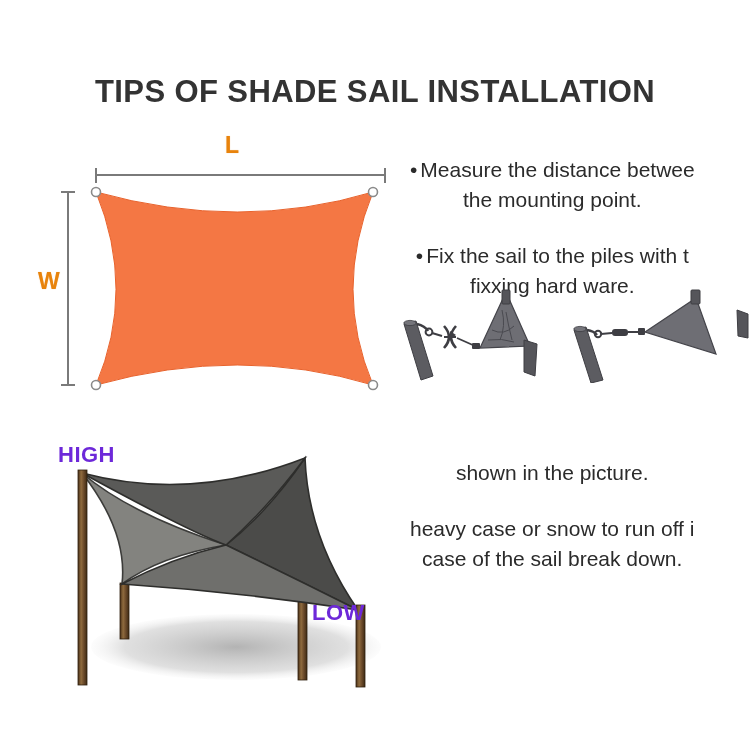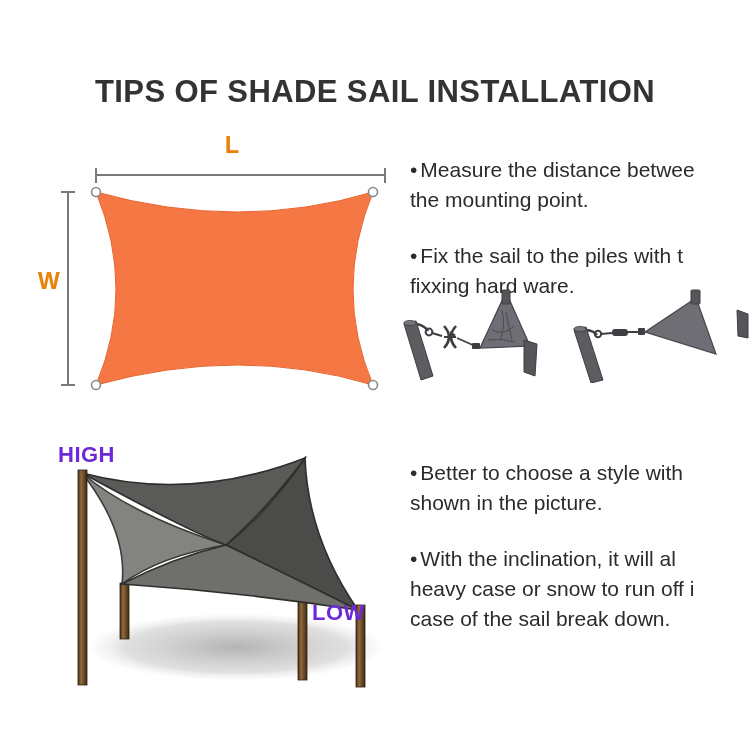--- a/index.html
+++ b/index.html
@@ -36,21 +36,21 @@
 
   
   .tips-block {
     position: absolute;
     font-family: "Liberation Sans", sans-serif;
     font-size: 21px;
     line-height: 30px;
     color: #2b2b2b;
     white-space: nowrap;
   }
-  .tip-para { margin: 0 0 26px 0; }
+  .tip-para { margin: 0 0 26px 0; text-align: center; }
   .tip-para:last-child { margin-bottom: 0; }
   .tip-line { display: block; }
   .bullet-dot { margin-right: 3px; }
 
   
   .dim-label {
     position: absolute;
     font-family: "Liberation Sans", sans-serif;
     font-weight: bold;
     font-size: 23px;
@@ -237,23 +237,21 @@
       <g>
         <rect x="316" y="165" width="9" height="82" fill="url(#postGrad)" stroke="#2f1f0e" stroke-width="0.8"></rect>
       </g>
     </svg>
     <div class="hl-label" style="left:18px; top:2px;">HIGH</div>
     <div class="hl-label" style="left:272px; top:160px;">LOW</div>
   </div>
 
   <div class="tips-block" style="left:410px; top:458px;">
     <div class="tip-para">
-      <span class="tip-line"><span class="bullet-dot">•</span><span>Better to choose a style with</span></span>
       <span class="tip-line">shown in the picture.</span>
     </div>
     <div class="tip-para">
-      <span class="tip-line"><span class="bullet-dot">•</span><span>With the inclination, it will al</span></span>
       <span class="tip-line">heavy case or snow to run off i</span>
       <span class="tip-line">case of the sail break down.</span>
     </div>
   </div>
 
 </div>
 
 </body></html>

